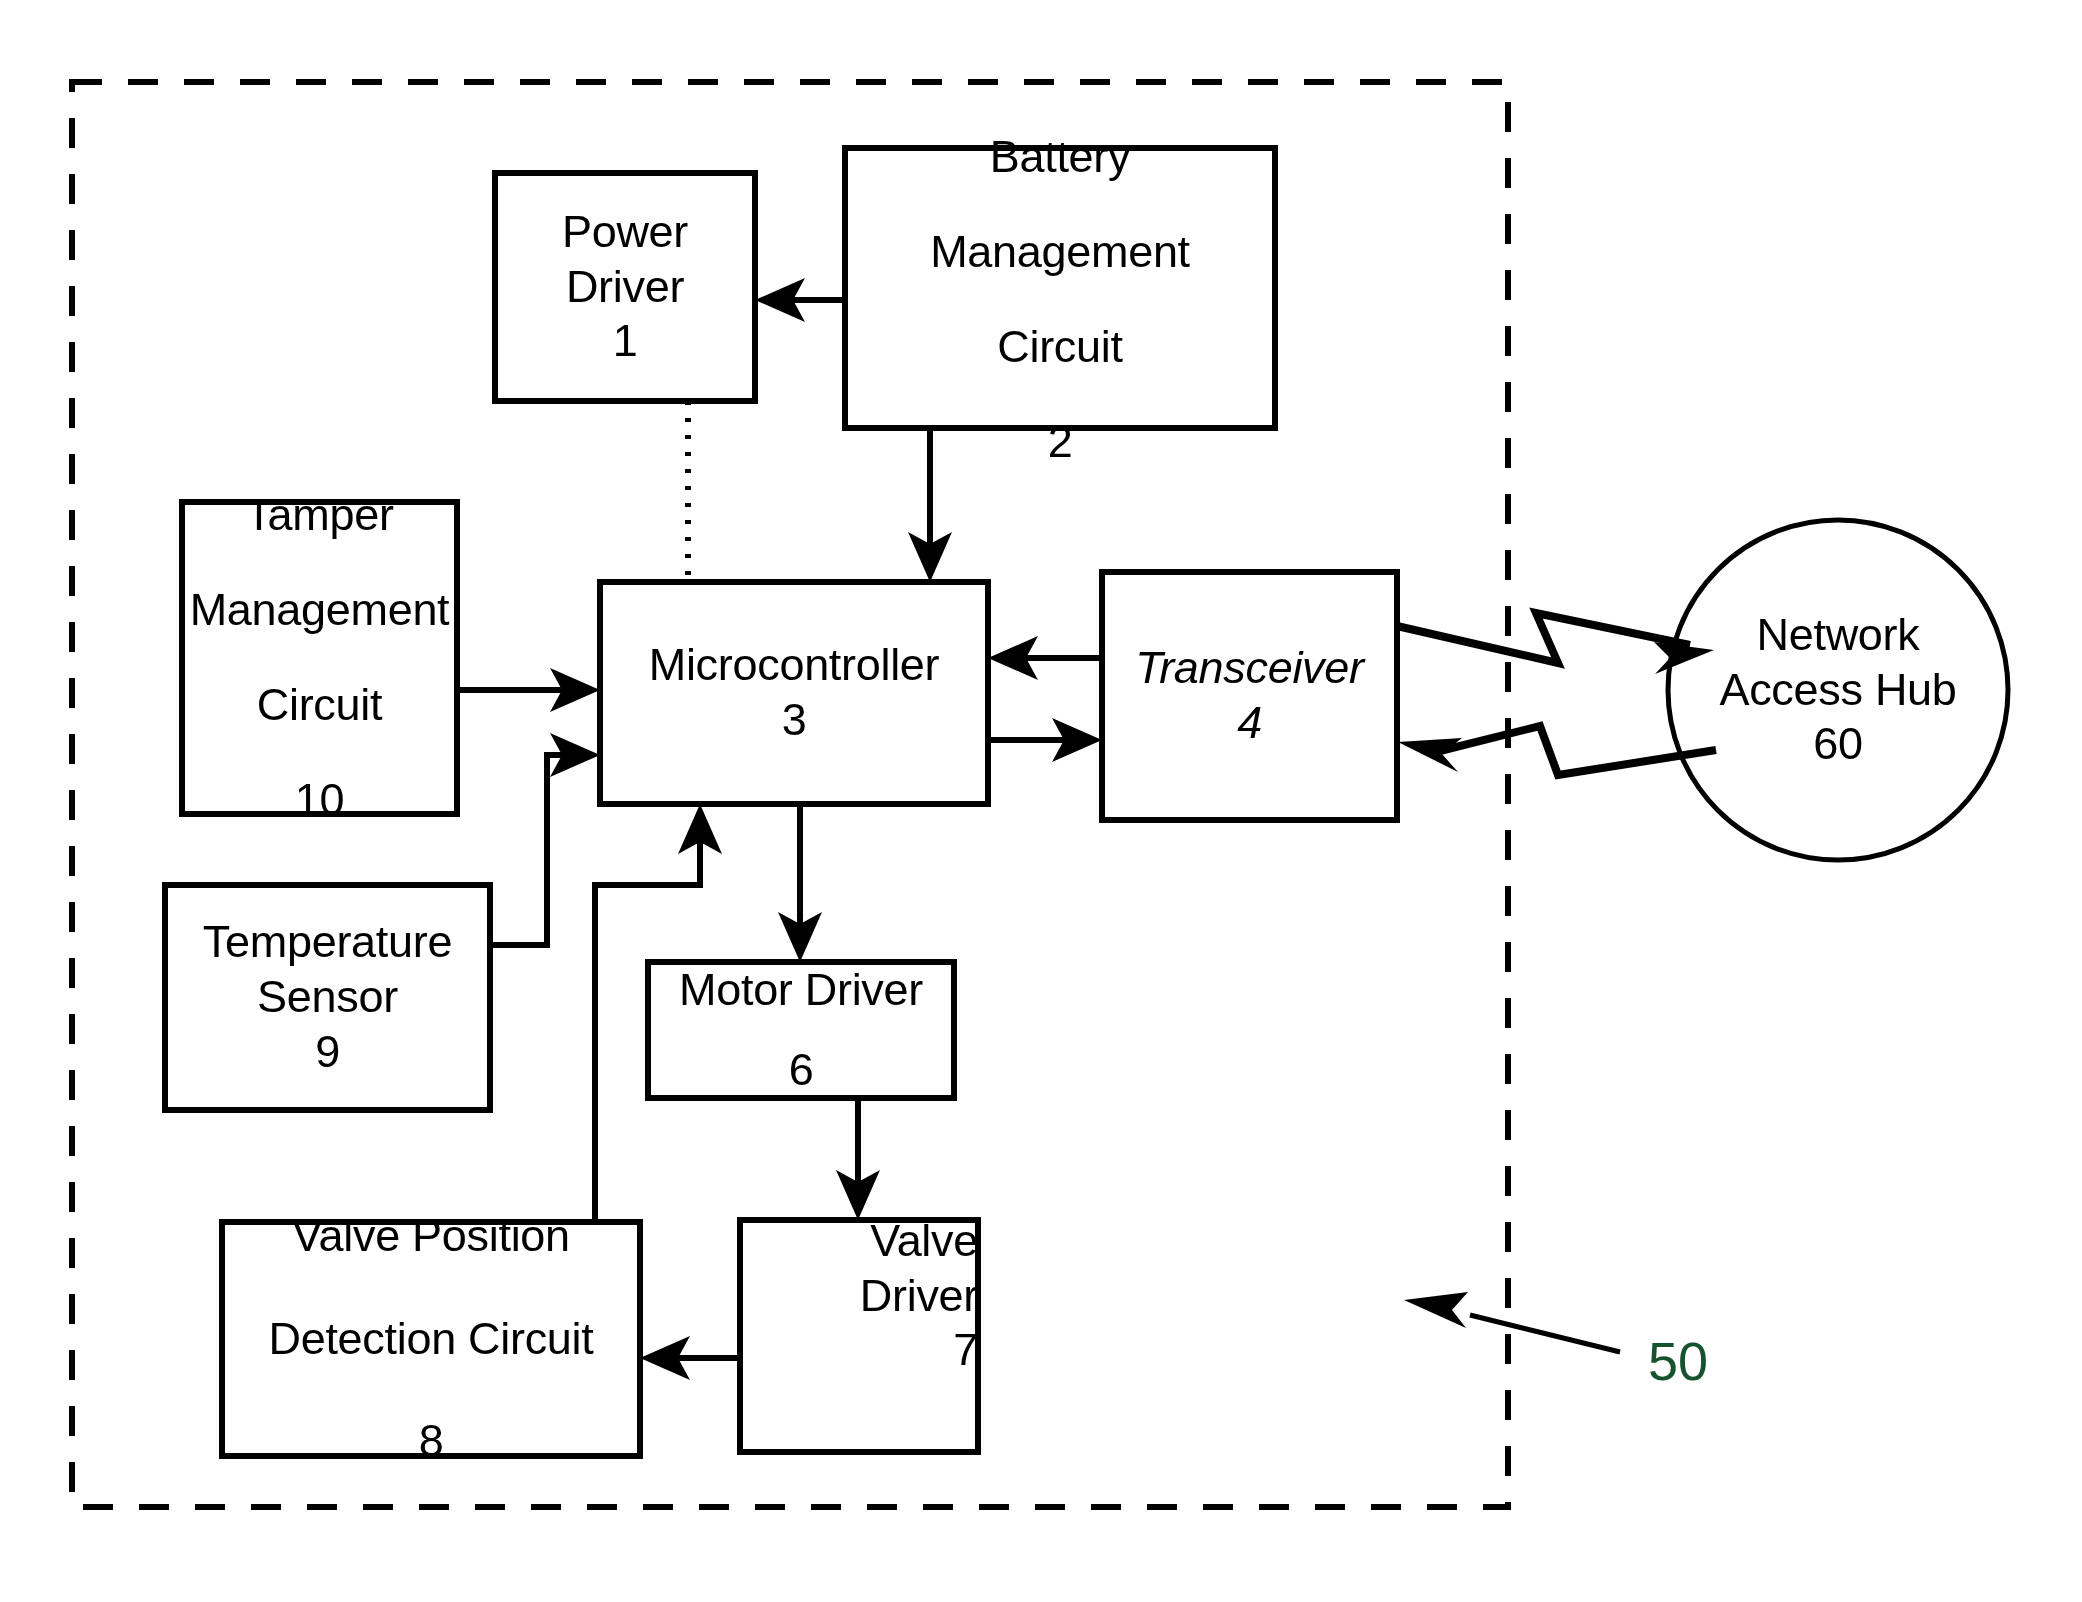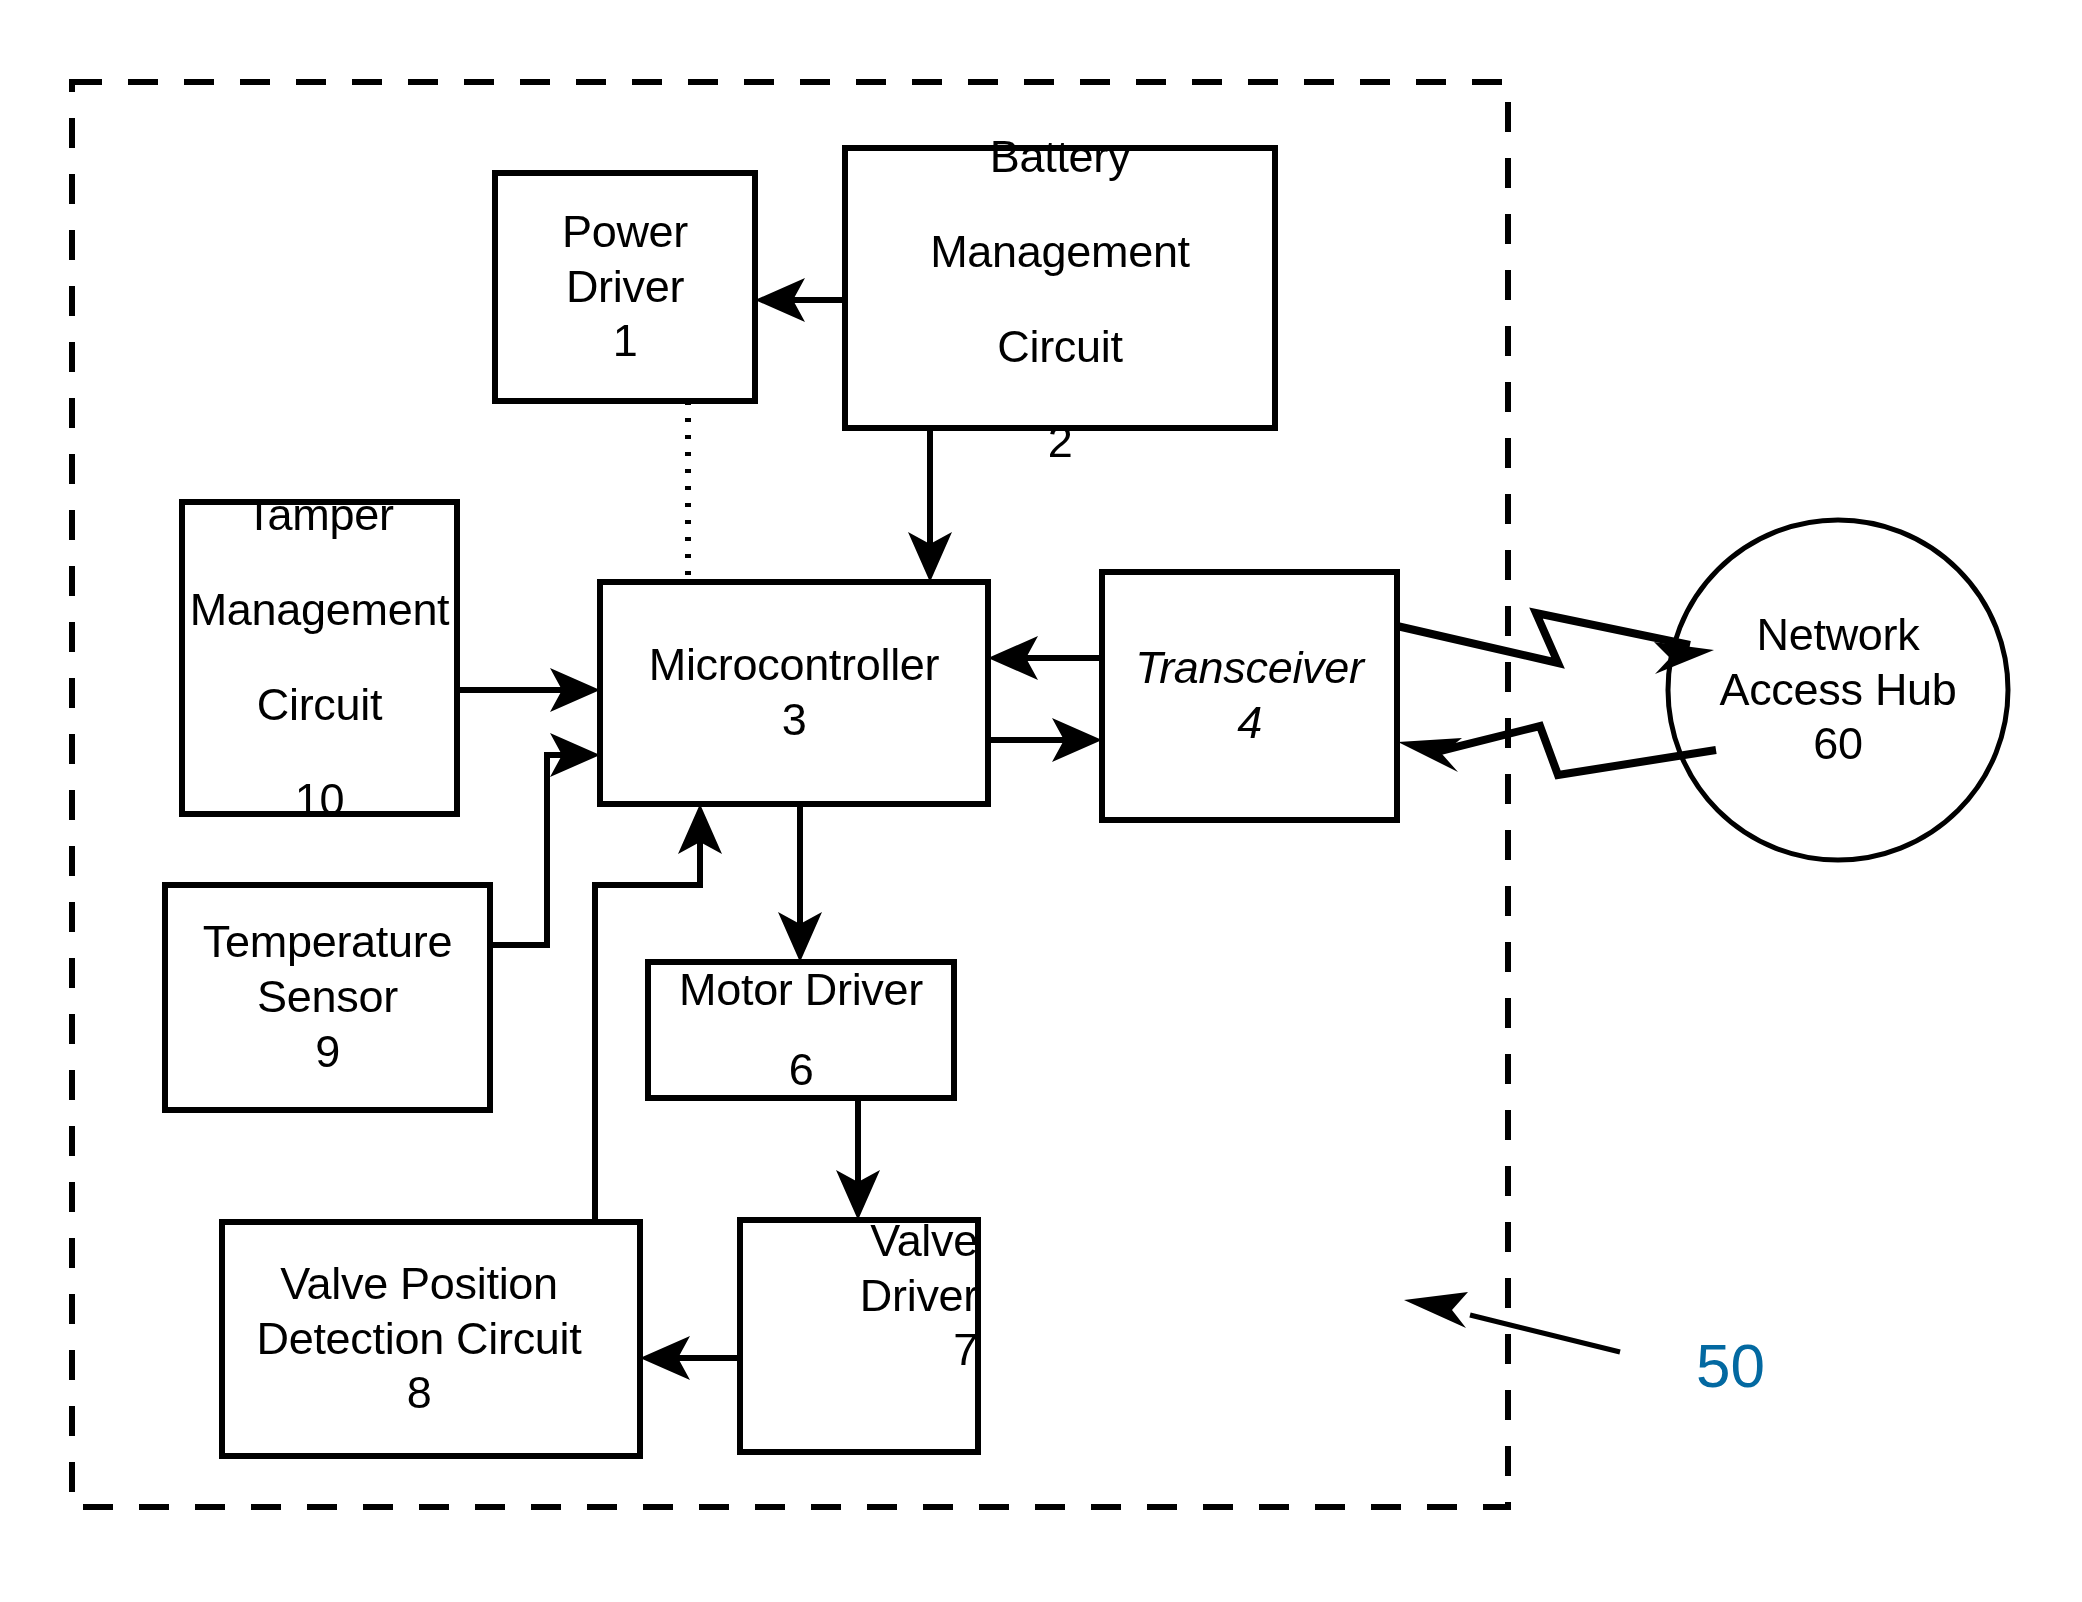--- a/index.html
+++ b/index.html
@@ -79,23 +79,22 @@
     font-size: 45px;
     line-height: 1.22;
     color: #000000;
     pointer-events: none;
     letter-spacing: -0.3px;
   }
   .box-label span { display: block; white-space: nowrap; }
   .ref-num {
     position: absolute;
     font-family: "Liberation Sans", sans-serif;
-    font-size: 62px;
-    color: #0369a1;
-    margin-left: 48px;
+    font-size: 54px;
+    color: #14532d;
   }
 </style>
 </head>
 <body>
 
 <div id="stage">
 
   <svg id="diagram-svg" viewBox="0 0 2082 1602">
 
     <rect class="enclosure" x="72" y="82" width="1436" height="1425"></rect>
@@ -209,21 +208,21 @@
     <span>Motor Driver</span>
     <span>6</span>
   </div>
 
   <div class="box-label" style="left:740px; top:1180px; width:238px; height:232px;align-items:flex-end;">
     <span>Valve</span>
     <span>Driver</span>
     <span>7</span>
   </div>
 
-  <div class="box-label" style="left:210px; top:1222px; width:418px; height:234px;">
+  <div class="box-label" style="left:222px; top:1222px; width:418px; height:234px;gap:48px;">
     <span>Valve Position</span>
     <span>Detection Circuit</span>
     <span>8</span>
   </div>
 
   <div class="box-label" style="left:165px; top:885px; width:325px; height:225px;">
     <span>Temperature</span>
     <span>Sensor</span>
     <span>9</span>
   </div>

